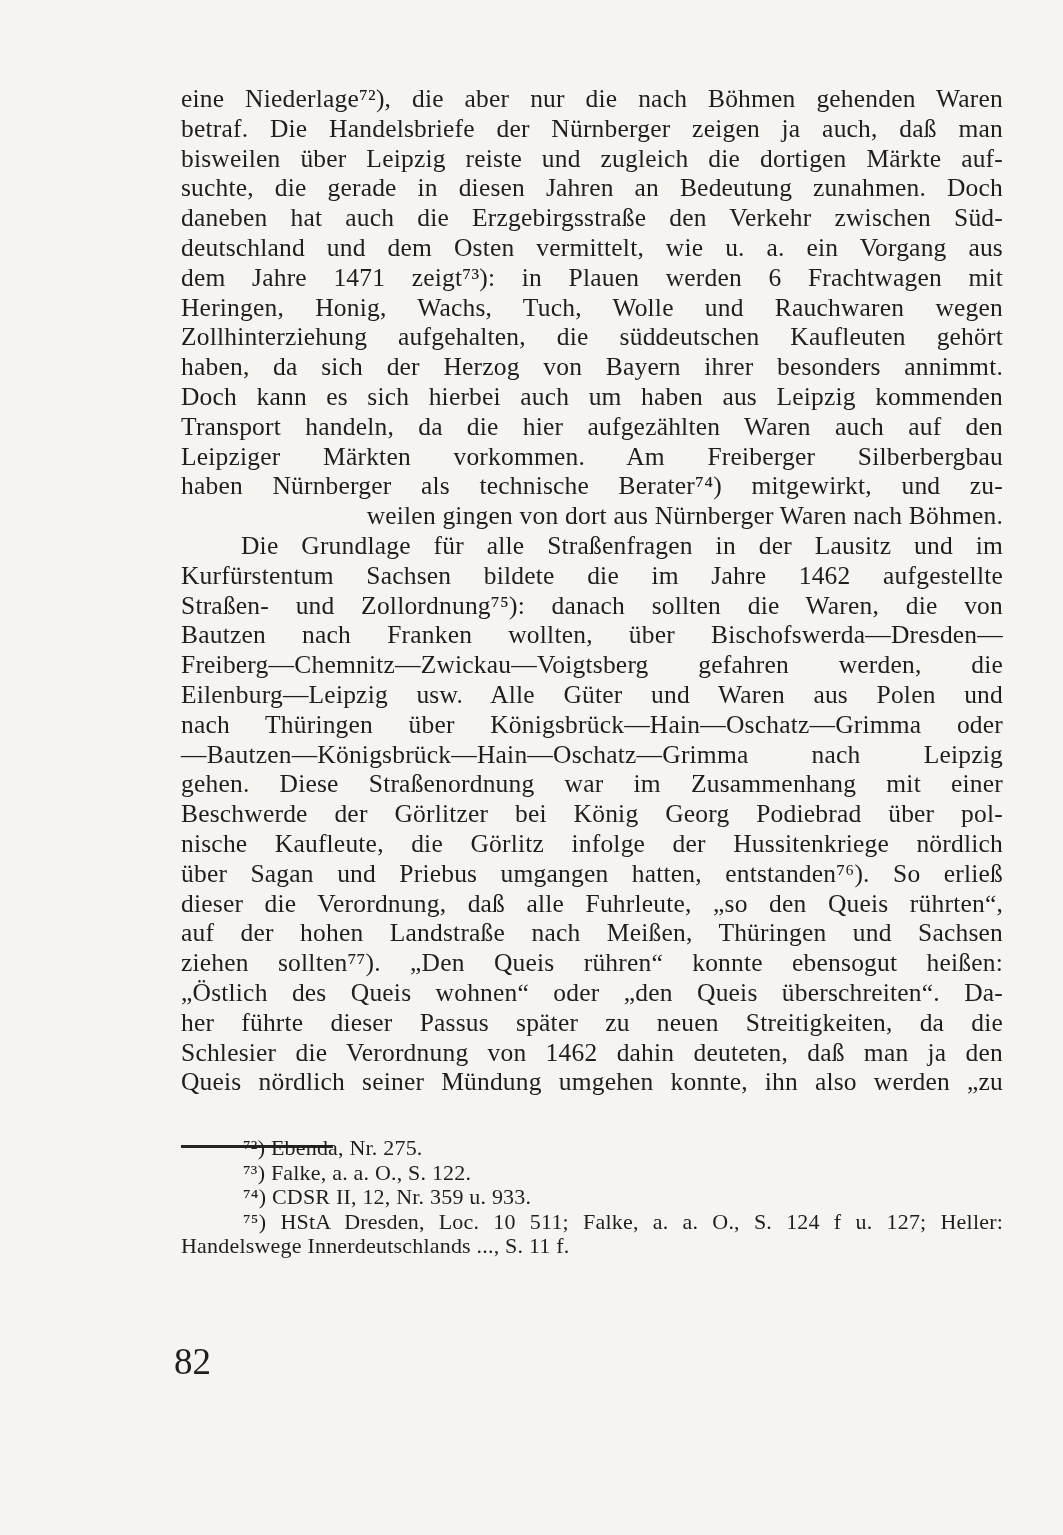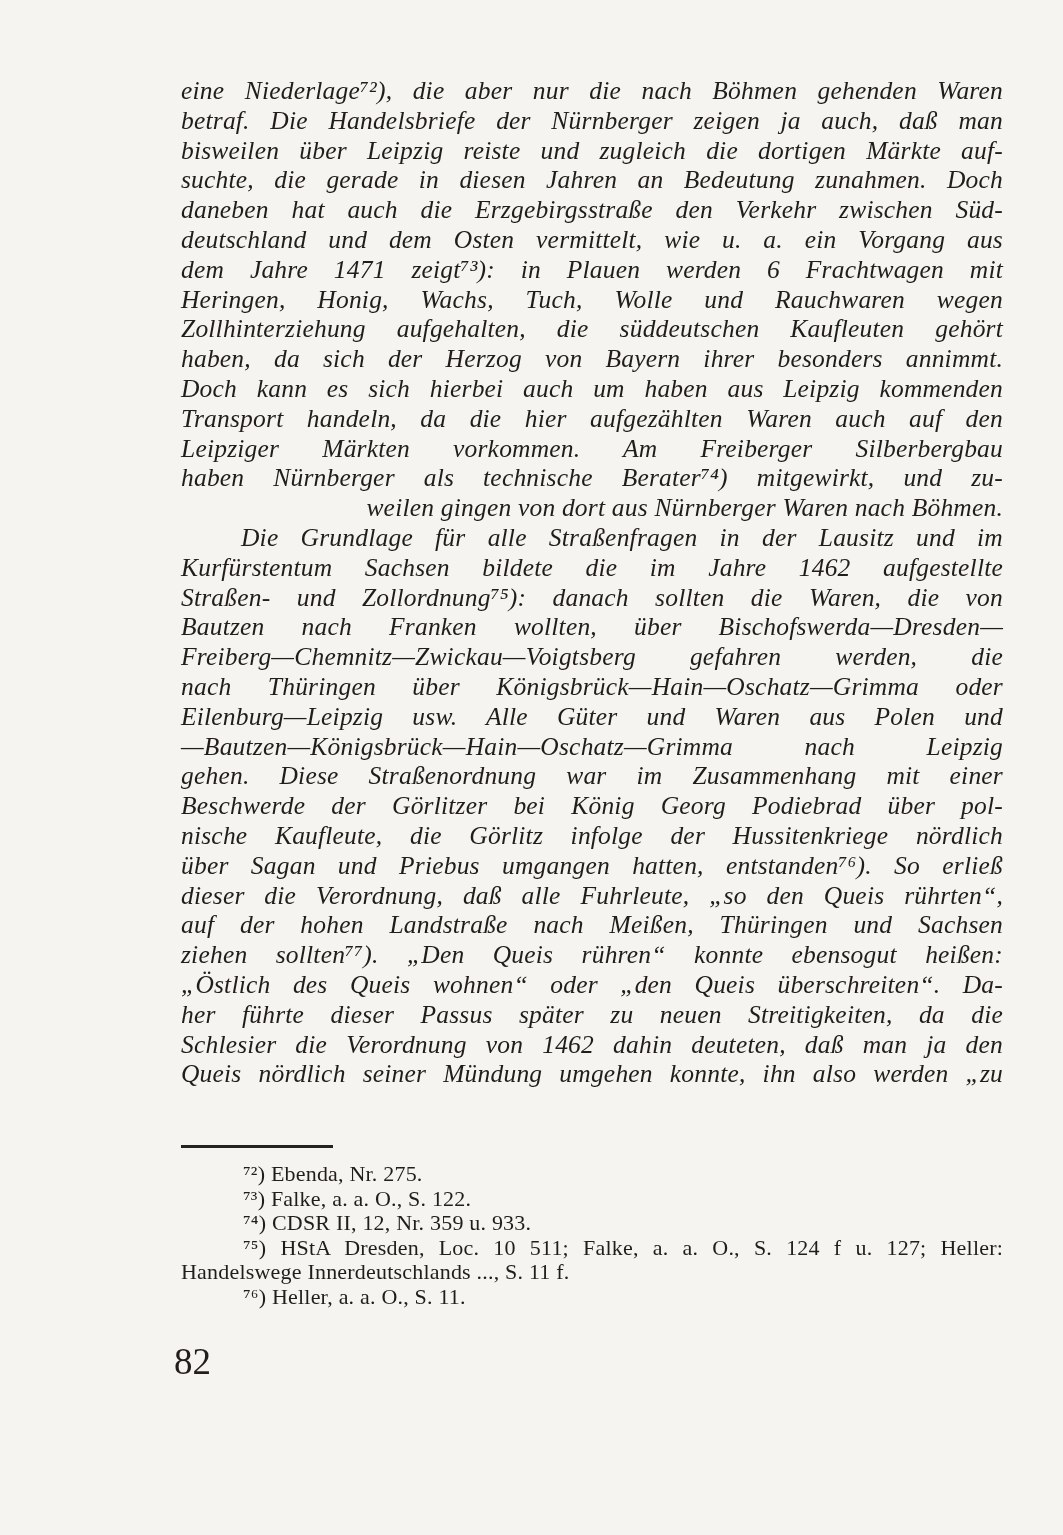--- a/index.html
+++ b/index.html
@@ -13,23 +13,22 @@
     height: 1535px;
     margin: 0 auto;
     background: #f5f4f1;
     color: #201d1a;
     font-family: "Liberation Serif", "DejaVu Serif", serif;
     overflow: hidden;
   }
   .text-block {
     position: absolute;
     left: 181px;
-    top: 76px;
+    top: 84px;
     width: 822px;
-    font-style: italic;
   }
   .body-line {
     font-size: 25.5px;
     line-height: 29.8px;
     letter-spacing: 0.2px;
     white-space: normal;
     text-align: right;
   }
   .body-line.just {
     text-align: justify;
@@ -42,21 +41,21 @@
     position: absolute;
     left: 181px;
     top: 1145px;
     width: 152px;
     height: 3px;
     background: #25221f;
   }
   .fn-block {
     position: absolute;
     left: 181px;
-    top: 1162px;
+    top: 1136px;
     width: 822px;
   }
   .fn-line {
     font-size: 22px;
     line-height: 24.6px;
     letter-spacing: 0.2px;
     text-align: left;
   }
   .fn-line.just {
     text-align: justify;
@@ -91,38 +90,37 @@
       <div class="body-line just">Doch kann es sich hierbei auch um haben aus Leipzig kommenden</div>
       <div class="body-line just">Transport handeln, da die hier aufgezählten Waren auch auf den</div>
       <div class="body-line just">Leipziger Märkten vorkommen. Am Freiberger Silberbergbau</div>
       <div class="body-line just">haben Nürnberger als technische Berater⁷⁴) mitgewirkt, und zu-</div>
       <div class="body-line">weilen gingen von dort aus Nürnberger Waren nach Böhmen.</div>
       <div class="body-line indent just">Die Grundlage für alle Straßenfragen in der Lausitz und im</div>
       <div class="body-line just">Kurfürstentum Sachsen bildete die im Jahre 1462 aufgestellte</div>
       <div class="body-line just">Straßen- und Zollordnung⁷⁵): danach sollten die Waren, die von</div>
       <div class="body-line just">Bautzen nach Franken wollten, über Bischofswerda—Dresden—</div>
       <div class="body-line just">Freiberg—Chemnitz—Zwickau—Voigtsberg gefahren werden, die</div>
+      <div class="body-line just">Eilenburg—Leipzig usw. Alle Güter und Waren aus Polen und</div>
       <div class="body-line just">nach Thüringen über Königsbrück—Hain—Oschatz—Grimma oder</div>
-      <div class="body-line just">Eilenburg—Leipzig usw. Alle Güter und Waren aus Polen und</div>
       <div class="body-line just">—Bautzen—Königsbrück—Hain—Oschatz—Grimma nach Leipzig</div>
       <div class="body-line just">gehen. Diese Straßenordnung war im Zusammenhang mit einer</div>
       <div class="body-line just">Beschwerde der Görlitzer bei König Georg Podiebrad über pol-</div>
       <div class="body-line just">nische Kaufleute, die Görlitz infolge der Hussitenkriege nördlich</div>
       <div class="body-line just">über Sagan und Priebus umgangen hatten, entstanden⁷⁶). So erließ</div>
       <div class="body-line just">dieser die Verordnung, daß alle Fuhrleute, „so den Queis rührten“,</div>
       <div class="body-line just">auf der hohen Landstraße nach Meißen, Thüringen und Sachsen</div>
       <div class="body-line just">ziehen sollten⁷⁷). „Den Queis rühren“ konnte ebensogut heißen:</div>
       <div class="body-line just">„Östlich des Queis wohnen“ oder „den Queis überschreiten“. Da-</div>
       <div class="body-line just">her führte dieser Passus später zu neuen Streitigkeiten, da die</div>
       <div class="body-line just">Schlesier die Verordnung von 1462 dahin deuteten, daß man ja den</div>
       <div class="body-line just">Queis nördlich seiner Mündung umgehen konnte, ihn also werden „zu</div>
     </div>
   <div class="fn-rule"></div>
   <div class="fn-block">
       <div class="fn-line indent">⁷²) Ebenda, Nr. 275.</div>
       <div class="fn-line indent">⁷³) Falke, a. a. O., S. 122.</div>
       <div class="fn-line indent">⁷⁴) CDSR II, 12, Nr. 359 u. 933.</div>
       <div class="fn-line indent just">⁷⁵) HStA Dresden, Loc. 10 511; Falke, a. a. O., S. 124 f u. 127; Heller:</div>
       <div class="fn-line">Handelswege Innerdeutschlands ..., S. 11 f.</div>
-      <div class="fn-line indent">⁷⁶) Heller, a. a. O., S. 11.</div>
     </div>
   <div class="page-number">82</div>
 </div>
 
 </body></html>

